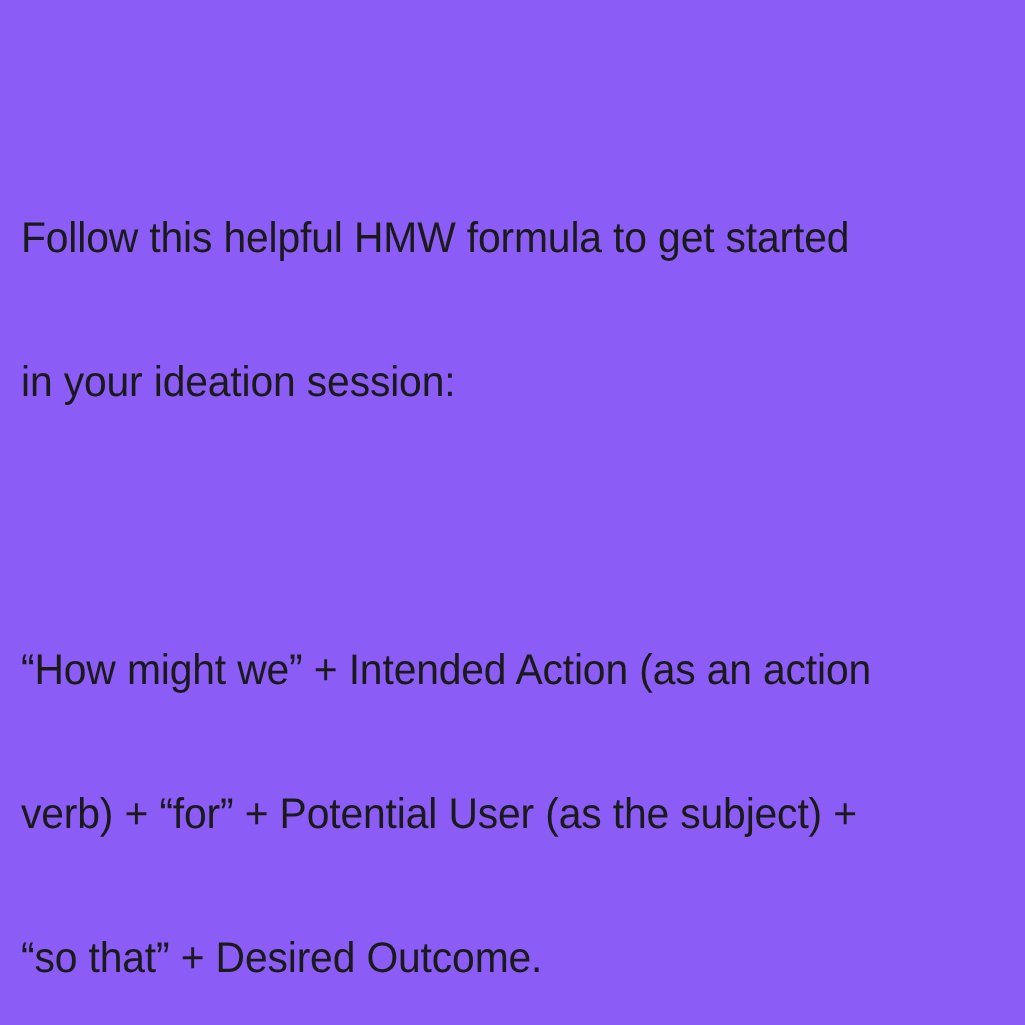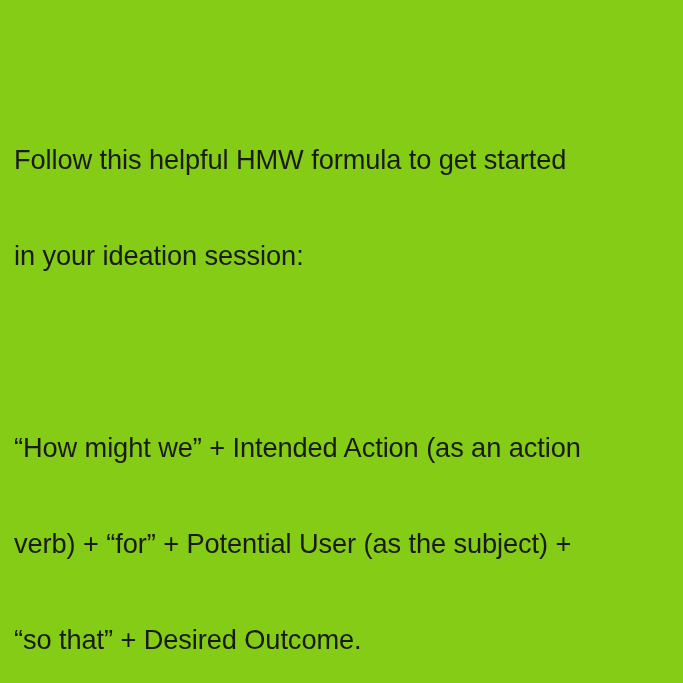--- a/index.html
+++ b/index.html
@@ -50,21 +50,21 @@
     margin-top: 32px;
   }
 
   .line {
     display: block;
   }
 </style>
 </head>
 <body style="background: rgb(244, 244, 244);">
 
-<div class="slide" style="background: #84cc16;">
+<div class="slide" style="background: #8b5cf6;">
 
   <div class="text-block">
 
     <p class="paragraph" style="color: rgb(26, 26, 26);">
       <span class="line">Follow this helpful HMW formula to get started</span>
       <span class="line">in your ideation session:</span>
     </p>
 
     <p class="paragraph" style="color: rgb(26, 26, 26);">
       <span class="line">“How might we” + Intended Action (as an action</span>

